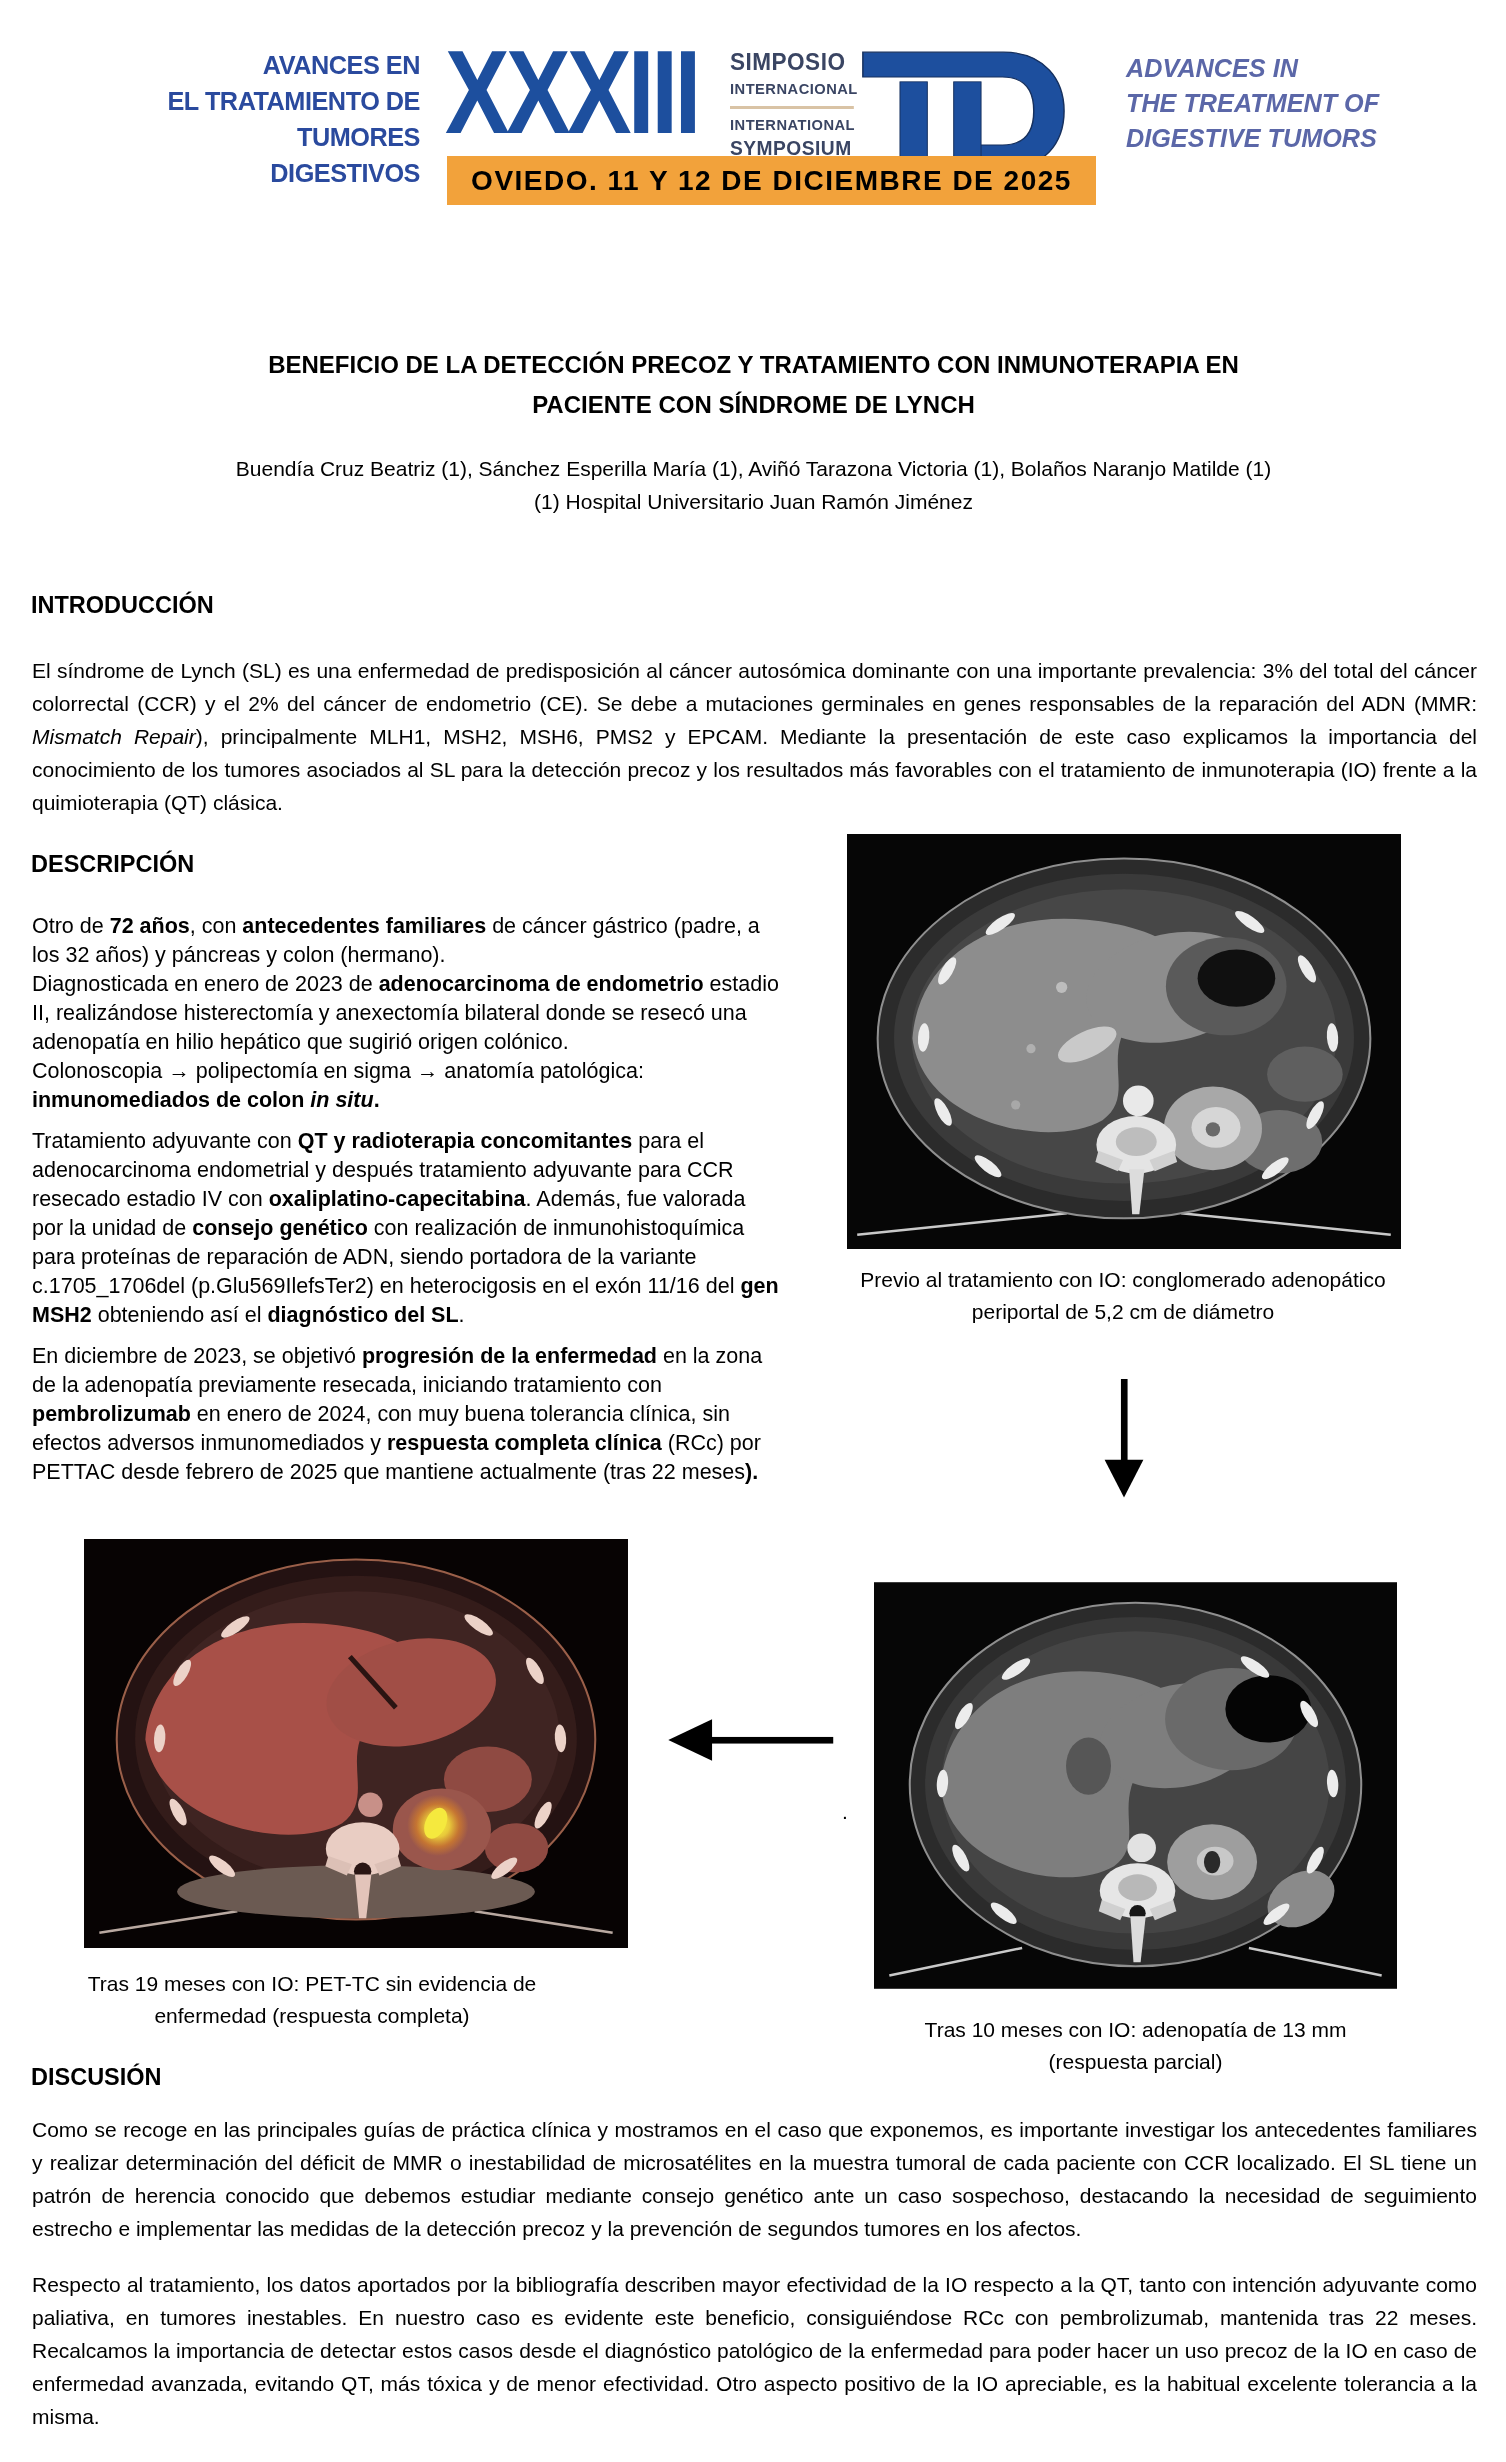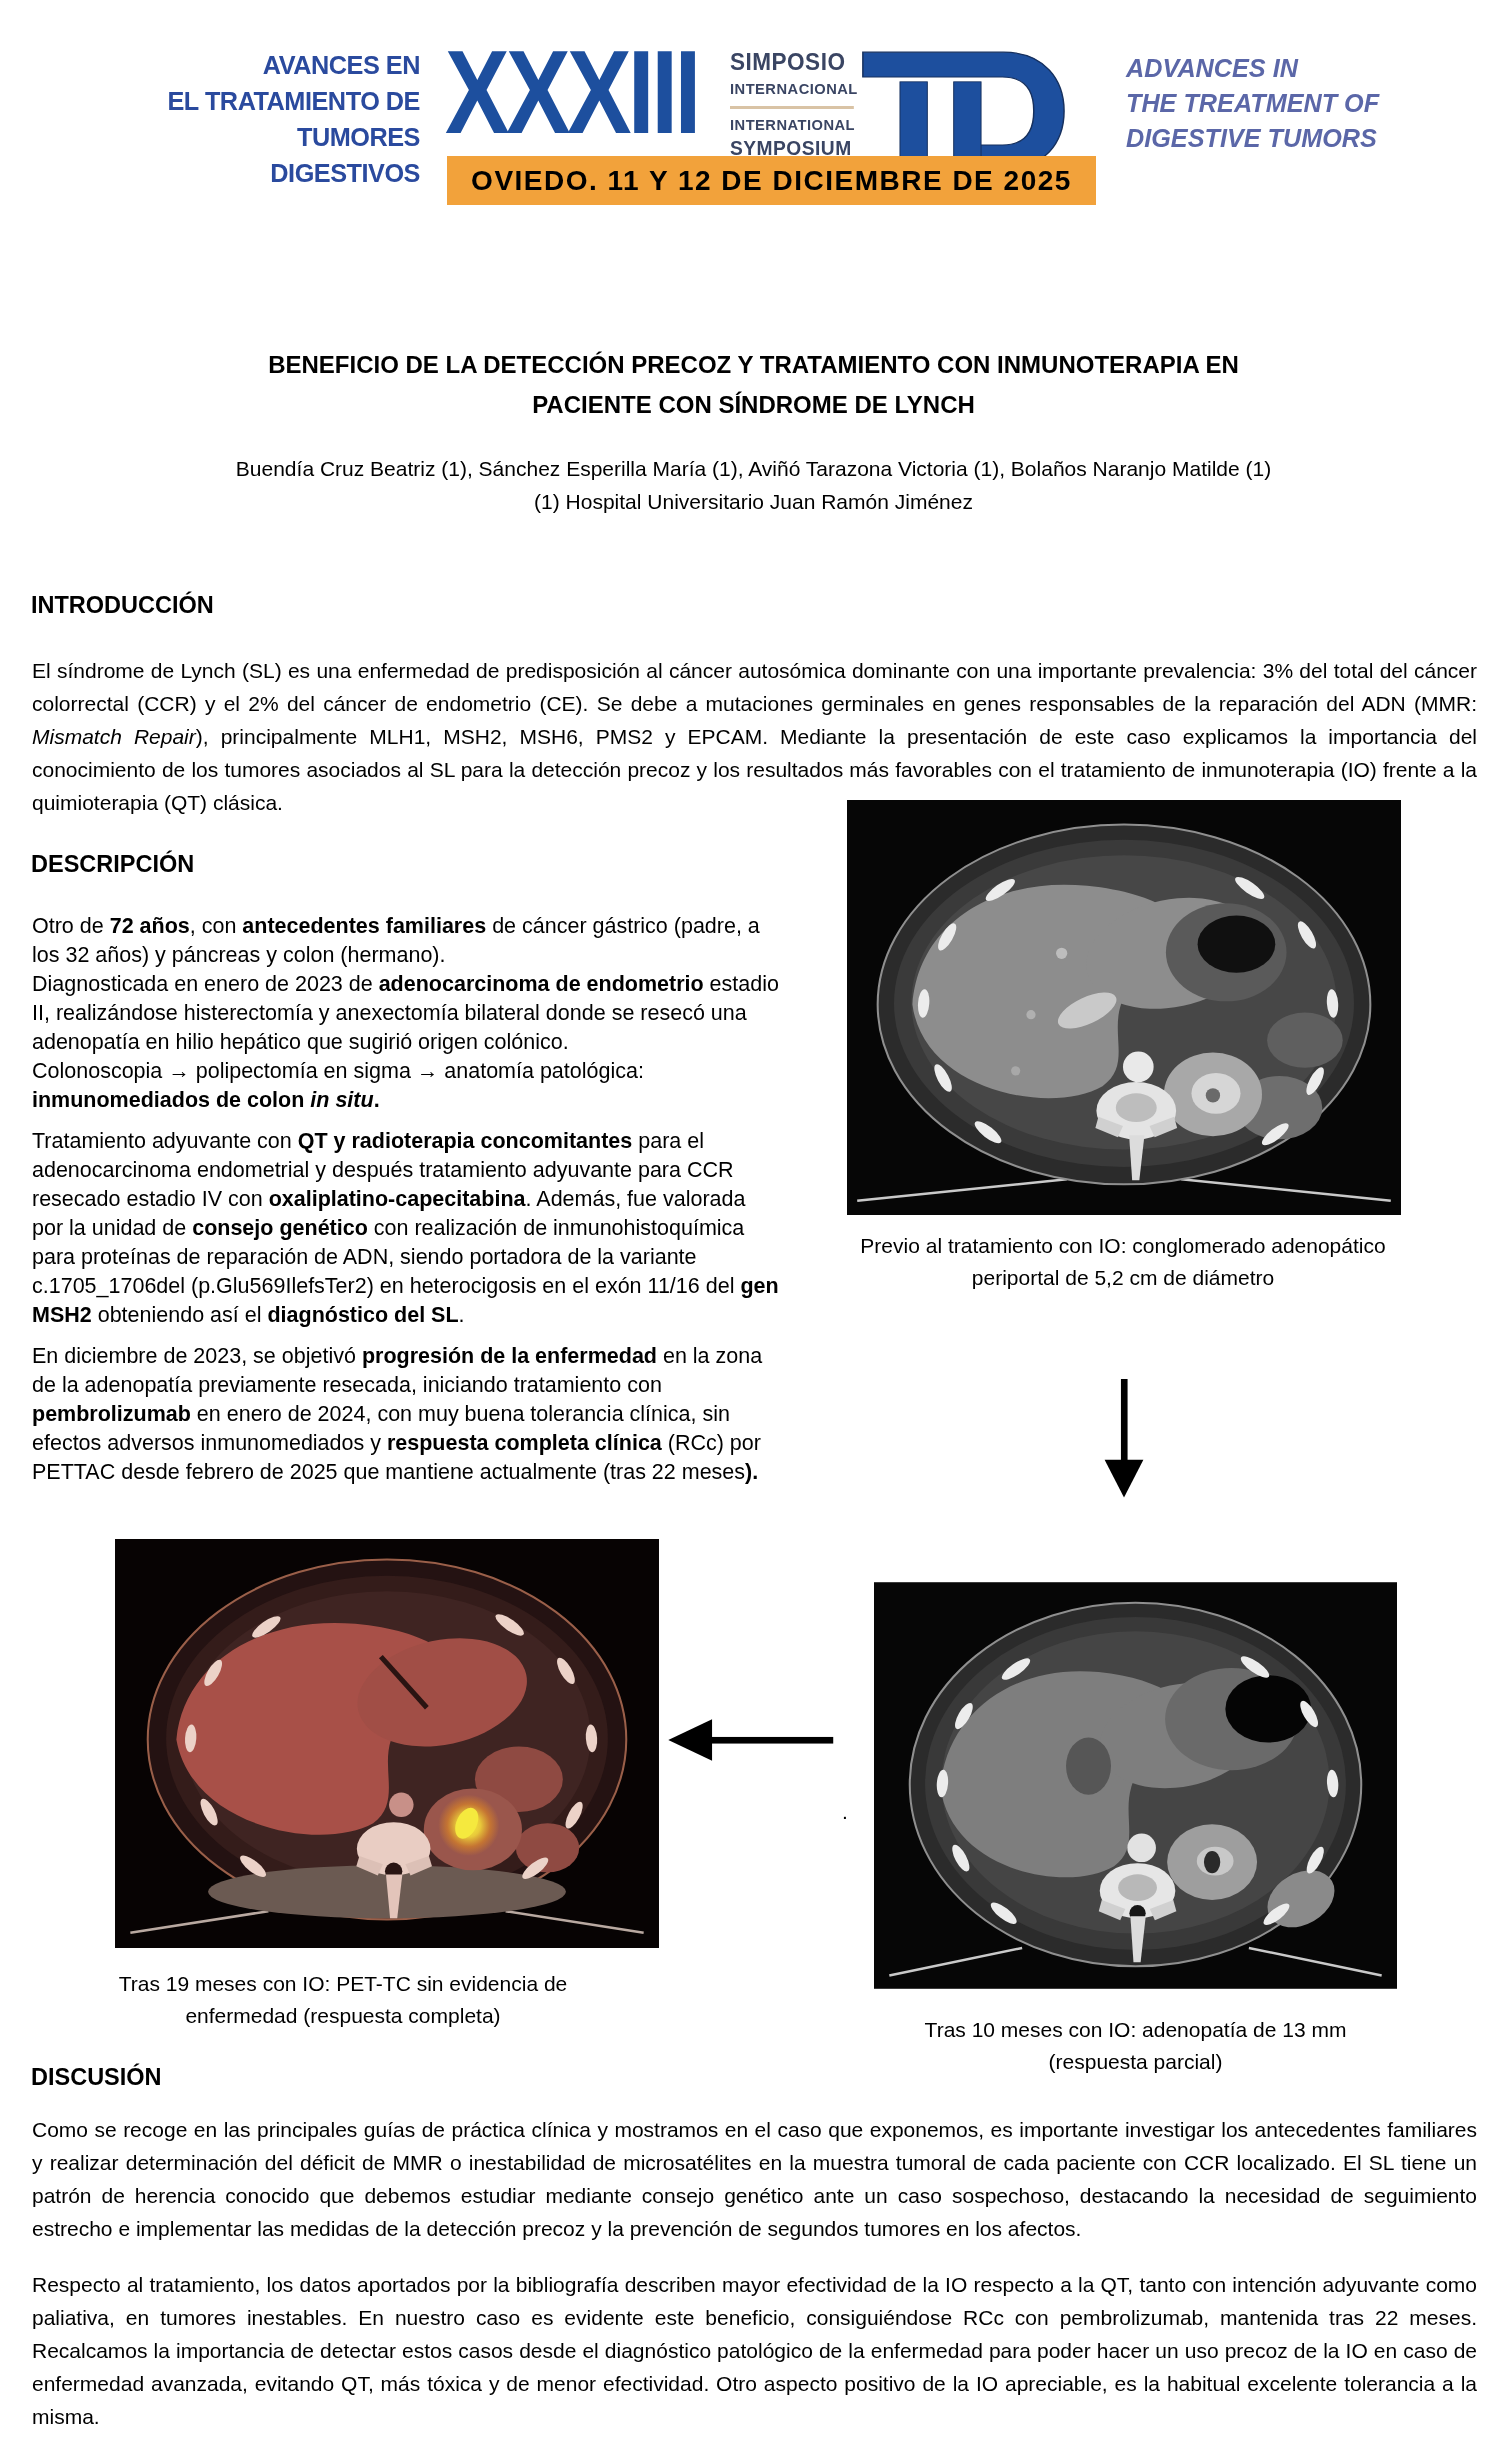--- a/index.html
+++ b/index.html
@@ -41,22 +41,22 @@
   .desc-h{left:31px;top:851px;}
   .col-left{left:32px;top:912px;width:747px;font-size:21.5px;line-height:29px;}
   .col-left p{margin:0 0 0 0;white-space:pre-line;}
   .col-left p + p{margin-top:12px;}
   .disc-h{left:31px;top:2064px;}
   .disc-p1{left:32px;top:2113px;width:1445px;text-align:justify;}
   .disc-p2{left:32px;top:2268px;width:1445px;text-align:justify;}
 
   
   figure{margin:0;padding:0;}
-  .fig-ct1{left:847px;top:800px;width:552px;}
-  .fig-pet{left:115px;top:1539px;width:456px;}
+  .fig-ct1{left:847px;top:834px;width:552px;}
+  .fig-pet{left:84px;top:1539px;width:456px;}
   .fig-ct2{left:874px;top:1539px;width:523px;margin-top:43px;}
   figcaption{text-align:center;font-size:21px;line-height:32px;}
   .fig-ct1 figcaption{margin-top:13.3px;}
   .fig-pet figcaption{margin-top:18.4px;}
   .fig-ct2 figcaption{margin-top:22.5px;}
   .down-arrow{left:1101px;top:1379px;}
   .left-arrow{left:665px;top:1712px;}
   .stray-dot{left:842px;top:1800px;font-size:21px;}
 </style>
 </head>

